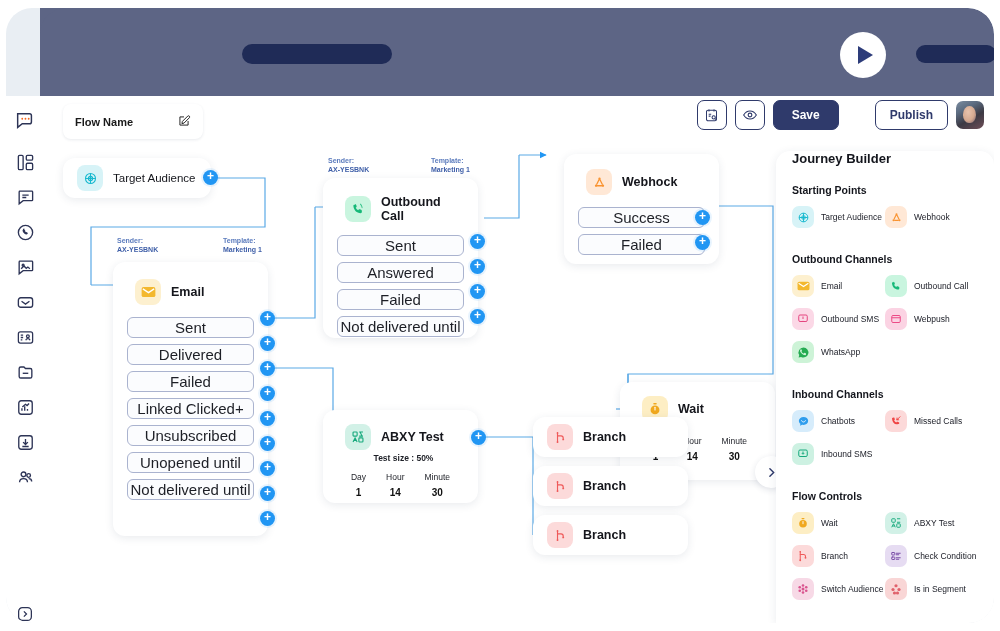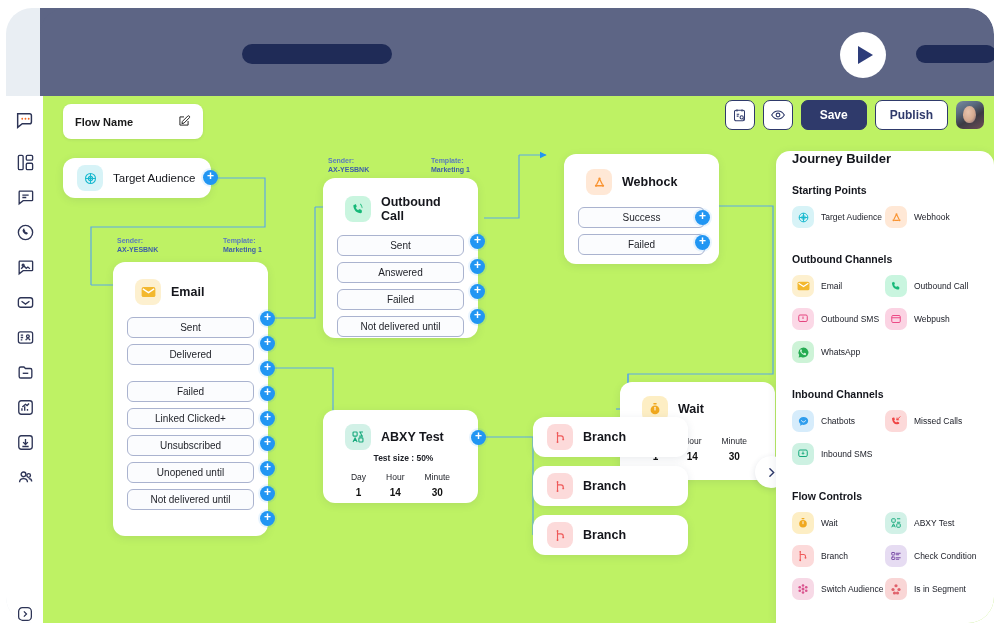--- a/index.html
+++ b/index.html
@@ -64,21 +64,21 @@
   }
   .rail-icon{
     position:absolute;left:6px;width:26px;height:26px;
     display:flex;align-items:center;justify-content:center;
     color:#2d3456;cursor:pointer;
   }
   .rail-icon svg{display:block;}
   
   .canvas{
     position:absolute;left:37px;top:88px;width:951px;height:527px;
-    background:#bef264;
+    background:#ffffff;
     overflow:hidden;
   }
   
   .flow-name{
     position:absolute;left:20px;top:8px;width:140px;height:35px;
     background:#ffffff;border-radius:8px;
     display:flex;align-items:center;justify-content:space-between;
     padding:0 12px;box-sizing:border-box;
     box-shadow:0 1px 3px rgba(40,60,90,.10);
   }
@@ -95,20 +95,21 @@
   }
   .tb-save{
     height:28px;padding:0 18px;border-radius:7px;background:#2f3a6b;color:#fff;
     display:flex;align-items:center;font-size:12px;font-weight:700;cursor:pointer;
     border:1px solid #2f3a6b;
   }
   .tb-publish{
     height:28px;padding:0 14px;border-radius:7px;background:#ffffff;color:#2f3a6b;
     display:flex;align-items:center;font-size:12px;font-weight:700;cursor:pointer;
     border:1px solid #2f3a6b;
+    margin-left:28px;
   }
   .avatar{
     width:28px;height:28px;border-radius:7px;overflow:hidden;
     background:linear-gradient(150deg,#7b8ca0 0%,#5b6b80 30%,#3c3a44 60%,#6f4e57 100%);
     position:relative;
   }
   .avatar::after{
     content:"";position:absolute;left:7px;top:5px;width:13px;height:17px;
     border-radius:50% 50% 45% 45%;
     background:radial-gradient(ellipse at 40% 35%,#e8c3ad 0%,#d5a990 55%,#6f5a6a 100%);
@@ -124,21 +125,21 @@
   .node-ico{
     width:26px;height:26px;border-radius:8px;
     display:flex;align-items:center;justify-content:center;flex:none;
   }
   .node-title{font-size:12.5px;font-weight:700;color:#15161c;}
   .meta{position:absolute;font-size:7px;font-weight:700;color:#3f5fa8;line-height:1.35;}
   .meta .m1{color:#5b7bbd;font-weight:700;}
   .opt{
     height:19px;border:1px solid #aab3cf;border-radius:6px;background:#fbfcfe;
     display:flex;align-items:center;justify-content:center;
-    font-size:10px;color:#1d1f26;cursor:pointer;
+    font-size:15px;color:#1d1f26;cursor:pointer;
   }
   .plus{
     position:absolute;width:15px;height:15px;border-radius:50%;
     background:#2196f3;color:#fff;font-size:12px;line-height:14px;
     text-align:center;font-weight:700;cursor:pointer;
     box-shadow:0 0 0 2px rgba(33,150,243,.10);
   }
   .plus::before{content:"+";display:block;margin-top:-1px;}
   .dhm{display:flex;justify-content:center;gap:20px;text-align:center;}
   .dhm div .k{font-size:8.5px;color:#1d1f26;}
@@ -354,21 +355,21 @@
         <div class="node-ico" style="background:#fdf0cf;">
           <svg width="15" height="12" viewBox="0 0 24 18" fill="none">
             <rect x="1" y="1" width="22" height="16" rx="3" fill="#f3b82e"></rect>
             <path d="M3 4l9 6 9-6" stroke="#fff" stroke-width="2" fill="none"></path>
           </svg>
         </div>
         <div class="node-title">Email</div>
       </div>
       <div>
         <div class="opt" style="margin-bottom:6px;">Sent</div>
-        <div class="opt" style="margin-bottom:16px;">Delivered</div>
+        <div class="opt" style="margin-bottom:6px;">Delivered</div>
         <div class="opt" style="margin-bottom:6px;">Failed</div>
         <div class="opt" style="margin-bottom:6px;">Linked Clicked+</div>
         <div class="opt" style="margin-bottom:6px;">Unsubscribed</div>
         <div class="opt" style="margin-bottom:6px;">Unopened until</div>
         <div class="opt">Not delivered until</div>
       </div>
     </div>
     <div class="plus" style="left:217px;top:215px;"></div>
     <div class="plus" style="left:217px;top:240px;"></div>
     <div class="plus" style="left:217px;top:265px;"></div>

